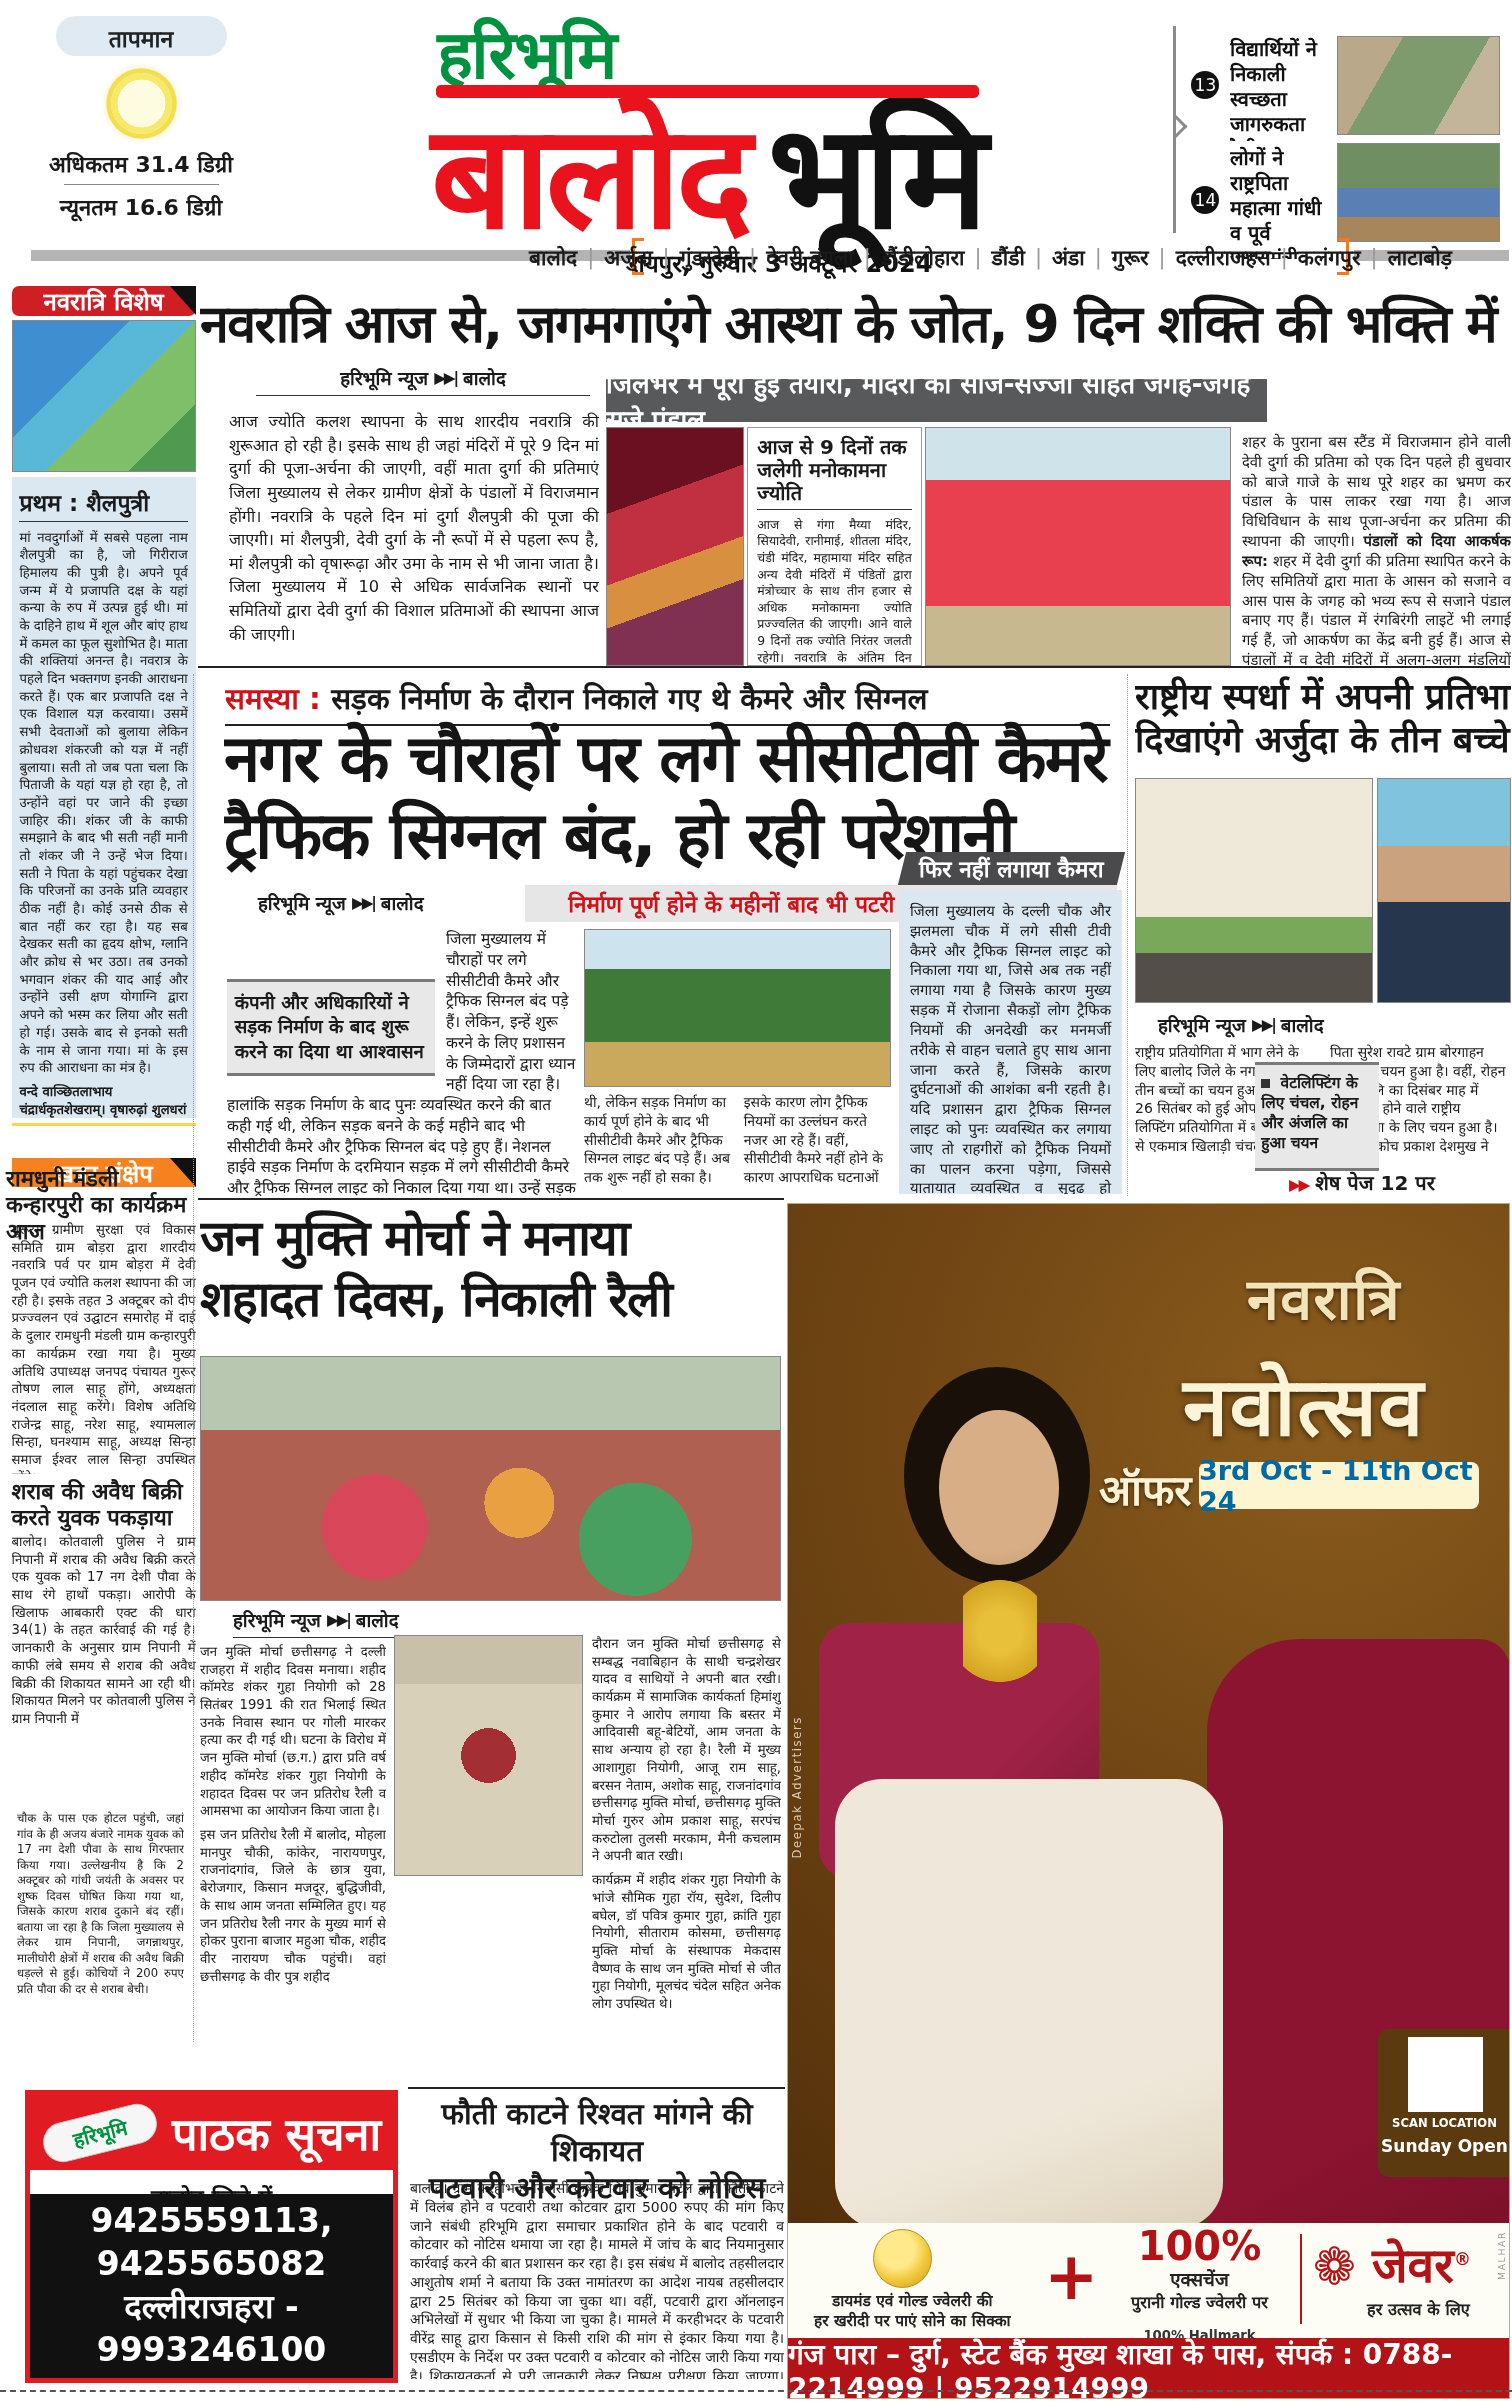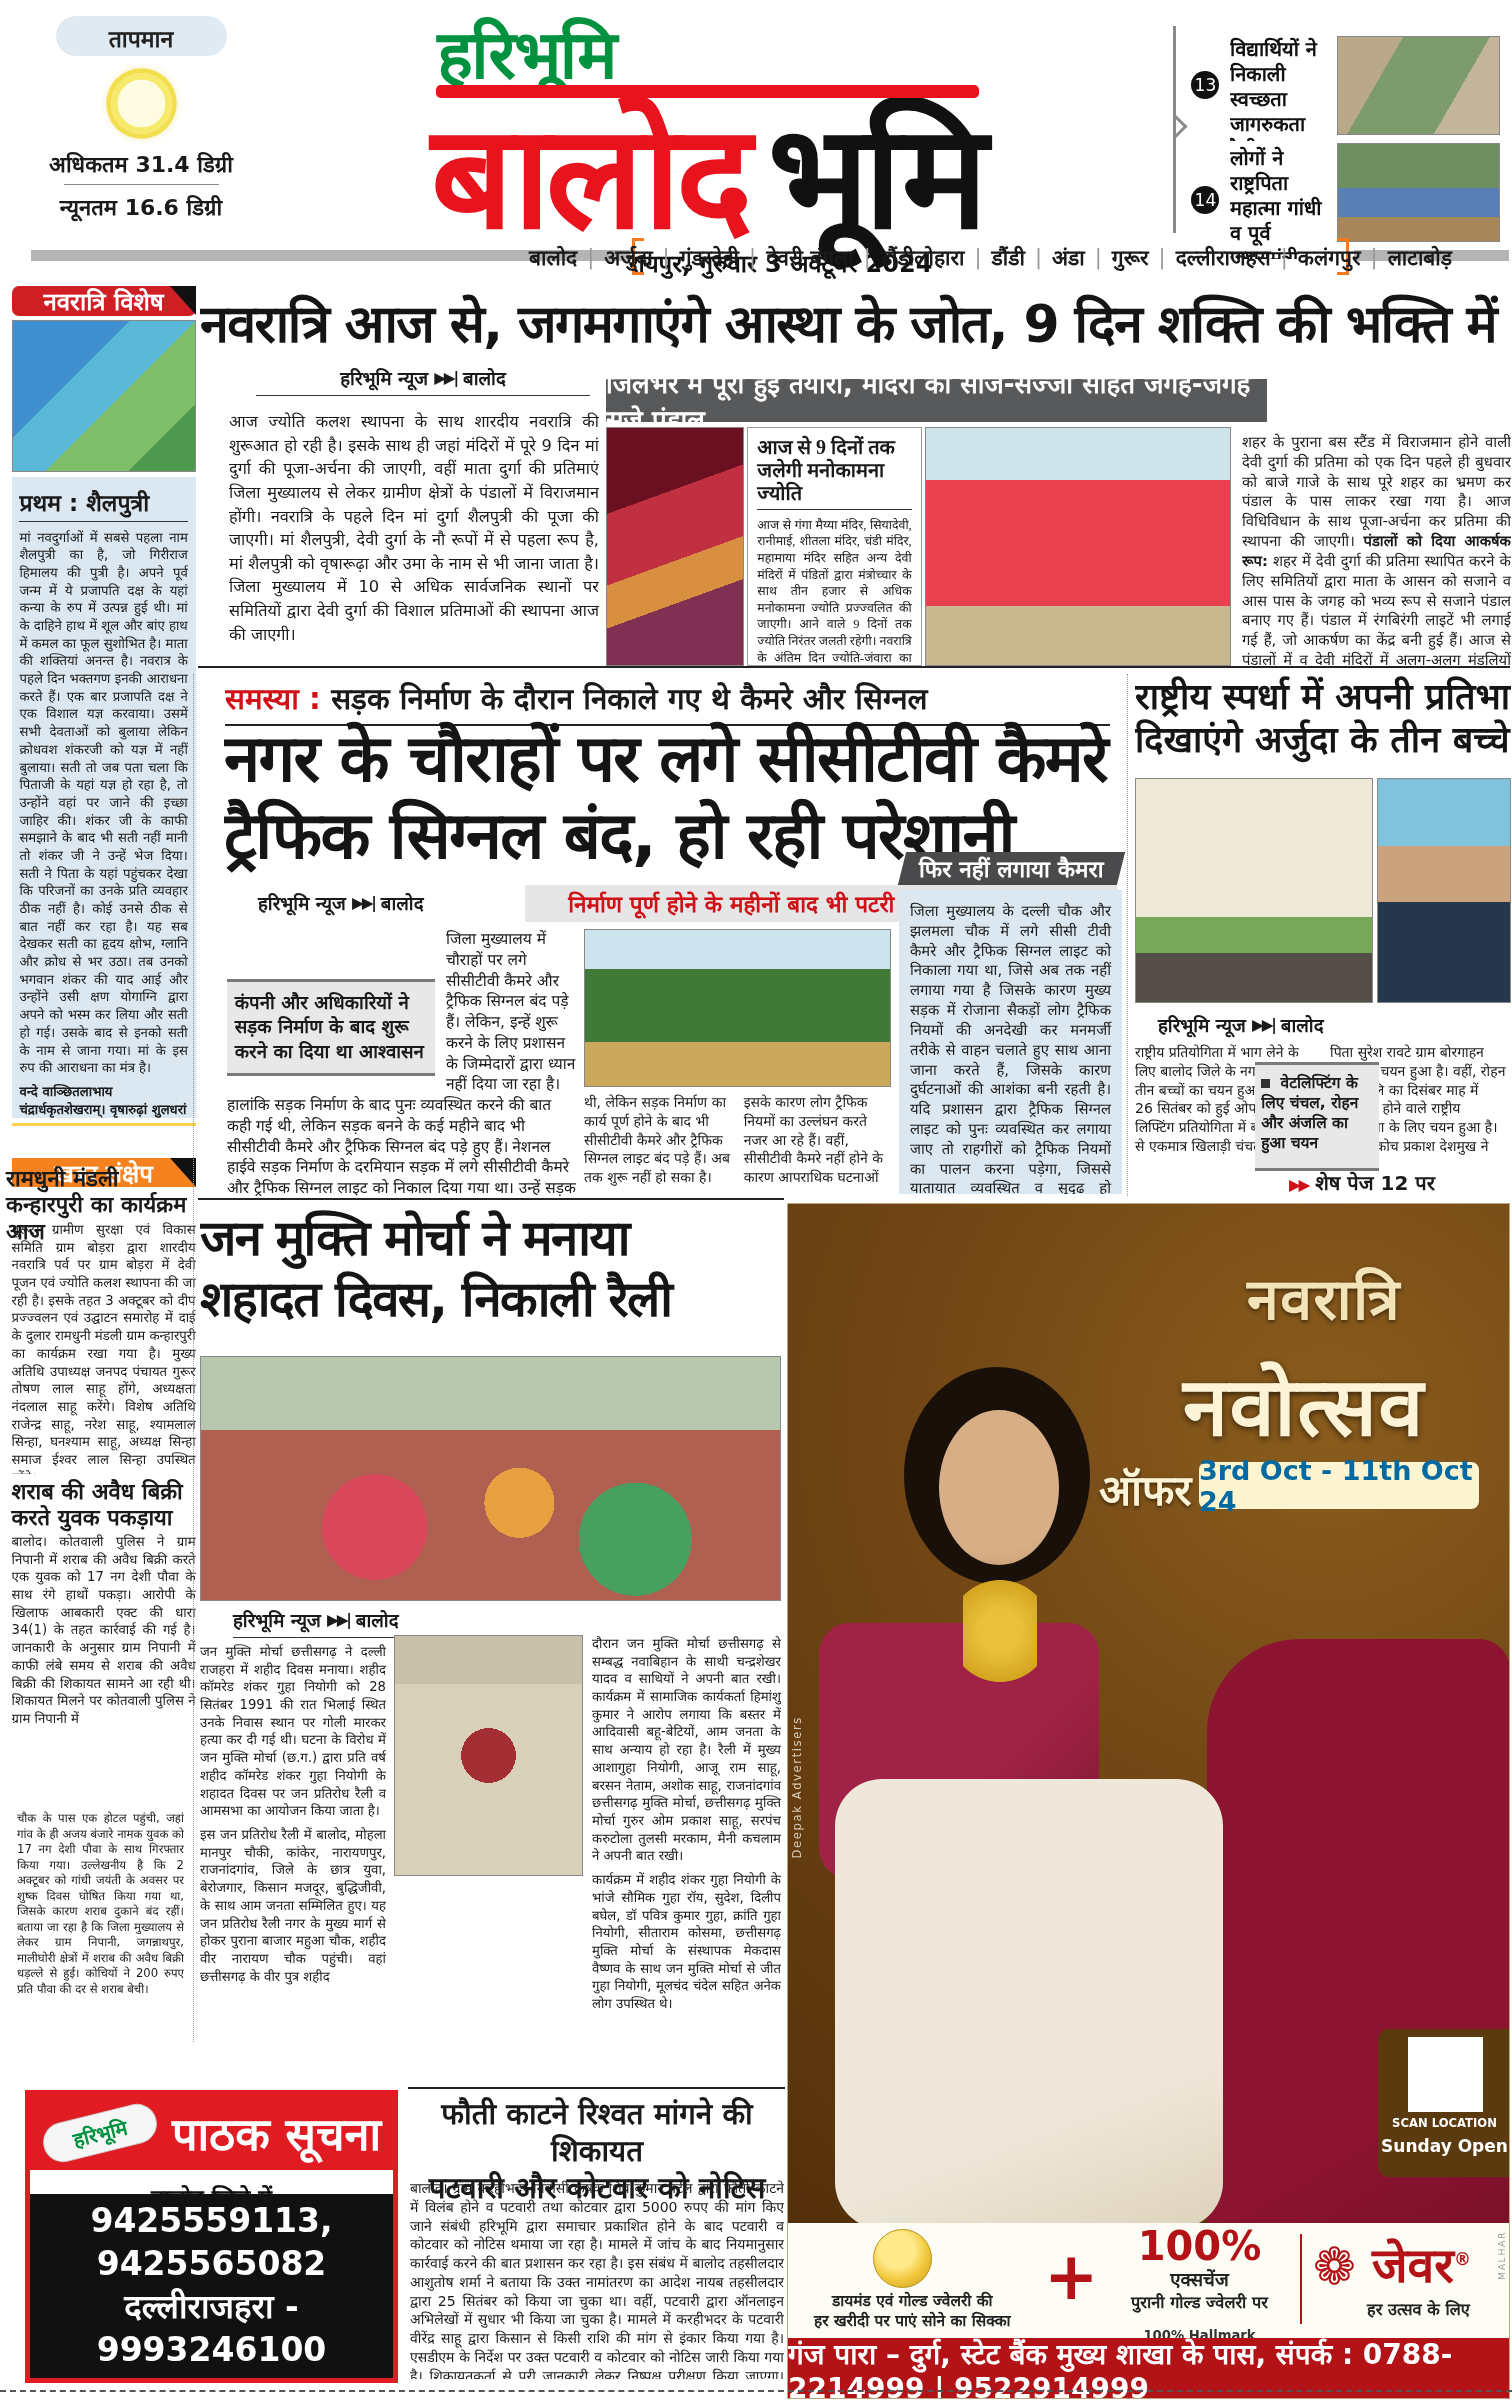--- a/index.html
+++ b/index.html
@@ -37,21 +37,21 @@
   .tz-text { font-weight:bold; font-size:20px; line-height:1.25; color:#111; }
   .tz-line { background:#8a8a8a; }
   
   .lead-head { font-weight:800; font-size:52px; letter-spacing:-1.6px; white-space:nowrap; color:#151515; }
   .byline { font-weight:bold; font-size:18.6px; display:flex; align-items:center; gap:6.2px;
             border-bottom:1.6px solid #333; padding-bottom:4.7px; }
   .arrows { color:#1a1a1a; font-size:15.5px; letter-spacing:-2.3px; }
   .body-txt { font-size:14.8px; line-height:1.34; }
   .subhead-gray { background:#58595b; color:#fff; font-weight:bold; font-size:26px;
                   display:flex; align-items:center; justify-content:center; }
-  .panel { background:#ffffff; border:0.8px solid #9a9a9a; padding:7.8px 9.3px;font-family:Liberation Serif, serif; }
+  .panel { background:#ffffff; border:0.8px solid #9a9a9a; padding:7.8px 9.3px; }
   .panel-title { font-weight:800; font-size:20px; line-height:1.15; border-bottom:1.6px solid #333; padding-bottom:4.7px; margin-bottom:6.2px; }
   .rail-band { color:#fff; font-weight:800; font-size:24px; display:flex; align-items:center; justify-content:center; position:relative; }
   .rail-band .fold { position:absolute; right:-0.8px; top:0; width:0; height:0;
                      border-top:29.5px solid #111; border-left:26.4px solid transparent; }
   .band-red { background:#cf1f25; }
   .band-orange { background:#f5821f; }
   .rail-story { background:#dbe8f1; padding:9.3px 7.8px; }
   .rail-title { font-weight:800; font-size:23px; border-bottom:1.6px solid #333; padding-bottom:3.1px; margin-bottom:6.2px; }
   .brief-title { font-weight:800; font-size:22px; line-height:1.2; }
   .mantra { font-size:13.2px; font-weight:bold; margin-top:4.7px; }

